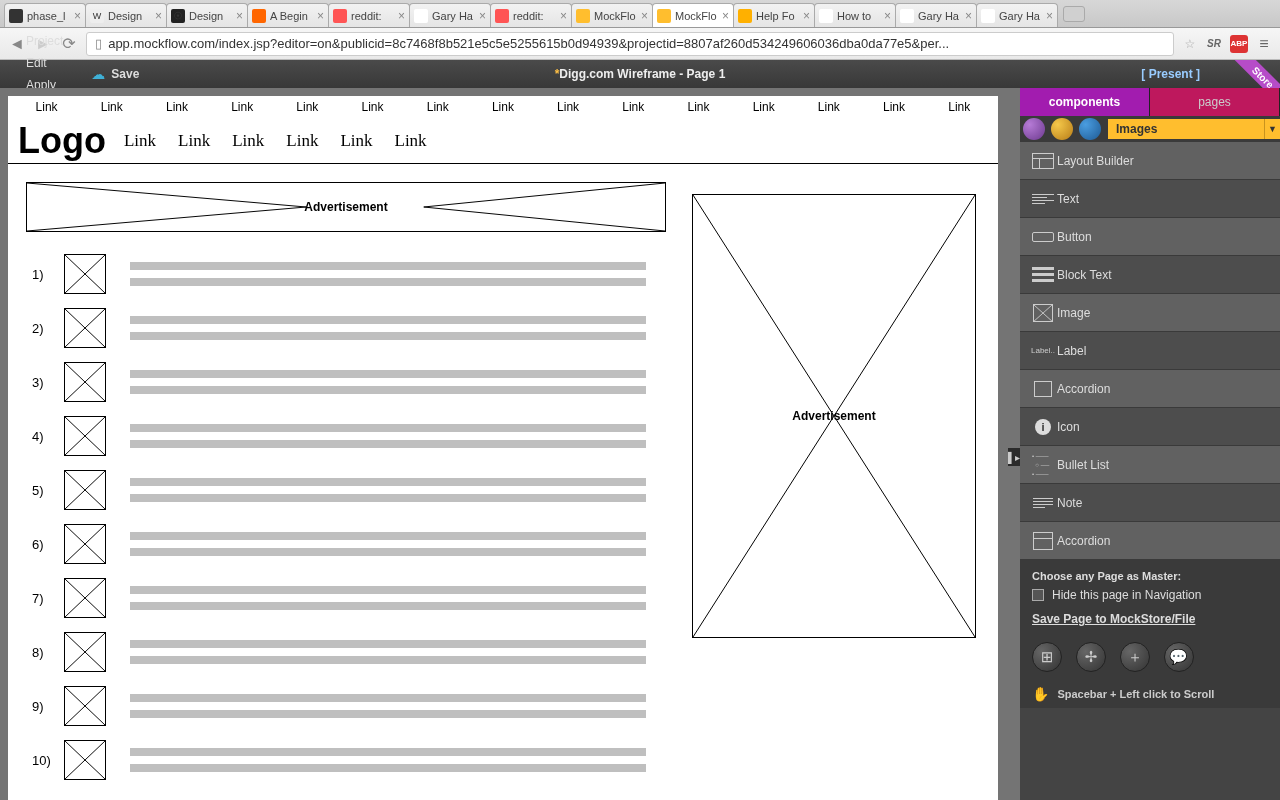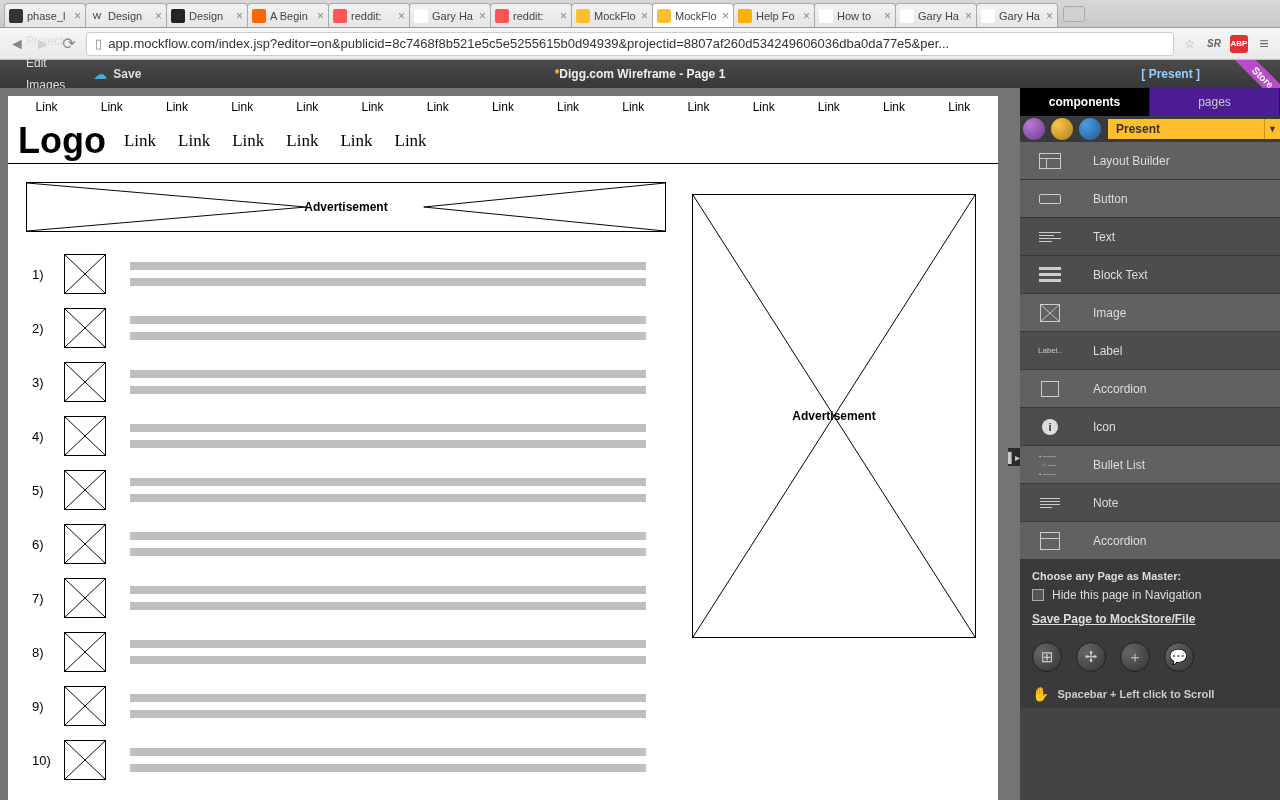--- a/index.html
+++ b/index.html
@@ -54,31 +54,31 @@
 .bars { flex:1; }
 .bar { height:8px; background:#bfbfbf; margin-bottom:8px; }
 .bar:last-child { margin-bottom:0; }
 
 
 .panel-handle { position:absolute; top:360px; right:0; width:12px; height:18px; background:#2b2b2b; color:#ccc; font-size:10px; display:flex; align-items:center; justify-content:center; }
 
 
 .panel { width:260px; background:#444; color:#ddd; display:flex; flex-direction:column; position:relative; }
 .panel-tabs { height:28px; display:flex; background:#2b2b2b; }
-.panel-tab { flex:1; display:flex; align-items:center; justify-content:center; font-size:12px; color:#ccc; background:#4c1d95; border-right:1px solid #222; }
-.panel-tab.active { background:#000000; color:#fff; font-weight:bold; }
+.panel-tab { flex:1; display:flex; align-items:center; justify-content:center; font-size:12px; color:#ccc; background:#be185d; border-right:1px solid #222; }
+.panel-tab.active { background:#a21caf; color:#fff; font-weight:bold; }
 .search-row { height:26px; display:flex; align-items:center; background:#3a3a3a; }
 .orb { width:22px; height:22px; border-radius:50%; margin:0 3px; display:flex; align-items:center; justify-content:center; font-size:11px; color:#fff; }
 .orb1 { background:radial-gradient(circle at 30% 30%, #b67bd6, #6d3a8f); }
 .orb2 { background:radial-gradient(circle at 30% 30%, #f5c84a, #b77c18); }
 .orb3 { background:radial-gradient(circle at 30% 30%, #4a9de0, #1e5a94); }
 .search-box { flex:1; height:20px; background:#ffbe2e; margin:0 0 0 4px; display:flex; align-items:center; padding:0 8px; color:#333; font-size:12px; font-weight:bold; }
 .search-drop { width:16px; height:20px; background:#ffbe2e; border-left:1px solid #c8931f; display:flex; align-items:center; justify-content:center; color:#333; font-size:9px; }
 .comp-list { flex:0 0 auto; overflow:auto; }
-.comp-item { height:38px; display:flex; align-items:center; gap:32px; padding:0 19px; border-bottom:1px solid #3a3a3a; cursor:pointer; }
+.comp-item { height:38px; display:flex; align-items:center; gap:3px; padding:0 12px; border-bottom:1px solid #3a3a3a; cursor:pointer; }
 .comp-item.alt { background:#616161; }
 .comp-item:not(.alt) { background:#4d4d4d; }
 .comp-icon { width:22px; height:18px; display:flex; align-items:center; justify-content:center; }
 .ci-layout { border:1px solid #ccc; width:22px; height:16px; position:relative; }
 .ci-layout::before { content:""; position:absolute; left:0; top:4px; right:0; border-top:1px solid #ccc; }
 .ci-layout::after { content:""; position:absolute; left:6px; top:4px; bottom:0; border-left:1px solid #ccc; }
 .ci-text { width:22px; display:flex; flex-direction:column; gap:2px; }
 .ci-text span { height:1px; background:#ccc; display:block; }
 .ci-button { width:22px; height:10px; border:1px solid #ccc; border-radius:2px; }
 .ci-block { width:22px; display:flex; flex-direction:column; gap:3px; }
@@ -194,21 +194,21 @@
   <div class="addr-icon star-icon">☆</div>
   <div class="addr-icon sr-badge">SR</div>
   <div class="addr-icon abp-badge">ABP</div>
   <div class="addr-icon menu-icon">≡</div>
 </div>
 
 <div class="app-bar">
   <div class="app-menu" id="appmenu">
       <div class="app-menu-item">Project</div>
       <div class="app-menu-item">Edit</div>
-      <div class="app-menu-item">Images</div>
+      <div class="app-menu-item">Apply</div>
       <div class="app-menu-item">Chat</div>
     </div>
   <div class="save-btn">
     <span class="cloud-icon">☁</span>
     <span style="font-weight:bold">Save</span>
   </div>
   <div class="app-title">
     <span class="dirty">*</span><span>Digg.com Wireframe - Page 1</span>
   </div>
   <div class="present">[ Present ]</div>
@@ -382,46 +382,46 @@
 
   <div class="panel">
     <div class="panel-tabs">
       <div class="panel-tab active">components</div>
       <div class="panel-tab">pages</div>
     </div>
     <div class="search-row">
       <div class="orb orb1"></div>
       <div class="orb orb2"></div>
       <div class="orb orb3"></div>
-      <div class="search-box">Present</div>
+      <div class="search-box">Images</div>
       <div class="search-drop">▼</div>
     </div>
     <div class="comp-list" id="complist">
         <div class="comp-item alt">
           <div class="comp-icon">
             <div class="ci-layout"></div>
           </div>
           <span>Layout Builder</span>
         </div>
+        <div class="comp-item">
+          <div class="comp-icon">
+            <div class="ci-text">
+              <span></span>
+              <span style="width:70%"></span>
+              <span></span>
+              <span style="width:60%"></span>
+            </div>
+          </div>
+          <span>Text</span>
+        </div>
         <div class="comp-item alt">
           <div class="comp-icon">
             <div class="ci-button"></div>
           </div>
           <span>Button</span>
-        </div>
-        <div class="comp-item">
-          <div class="comp-icon">
-            <div class="ci-text">
-              <span></span>
-              <span style="width:70%"></span>
-              <span></span>
-              <span style="width:60%"></span>
-            </div>
-          </div>
-          <span>Text</span>
         </div>
         <div class="comp-item">
           <div class="comp-icon">
             <div class="ci-block">
               <span></span>
               <span></span>
               <span></span>
             </div>
           </div>
           <span>Block Text</span>

